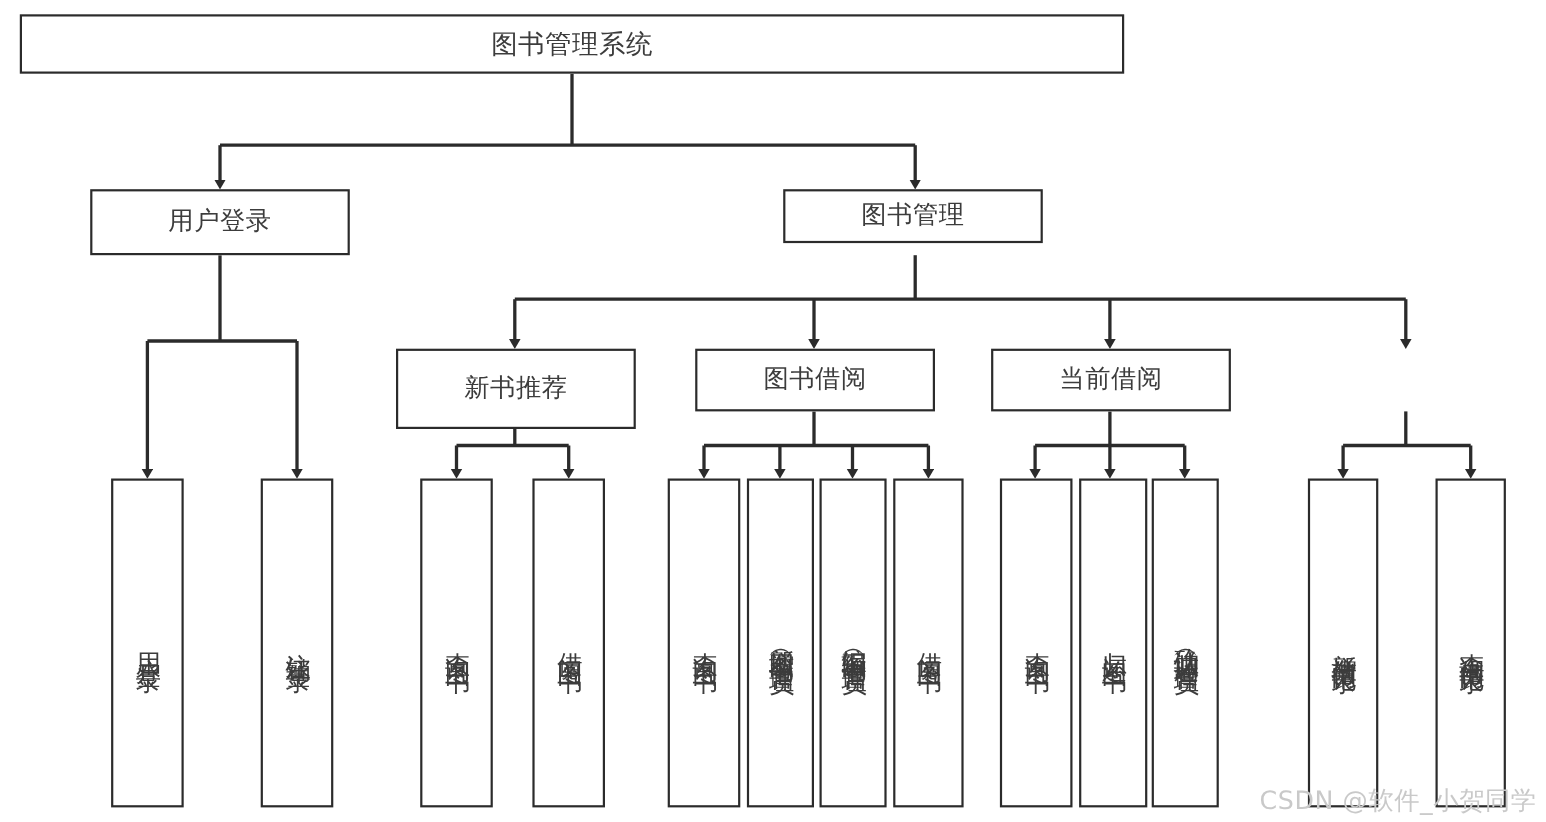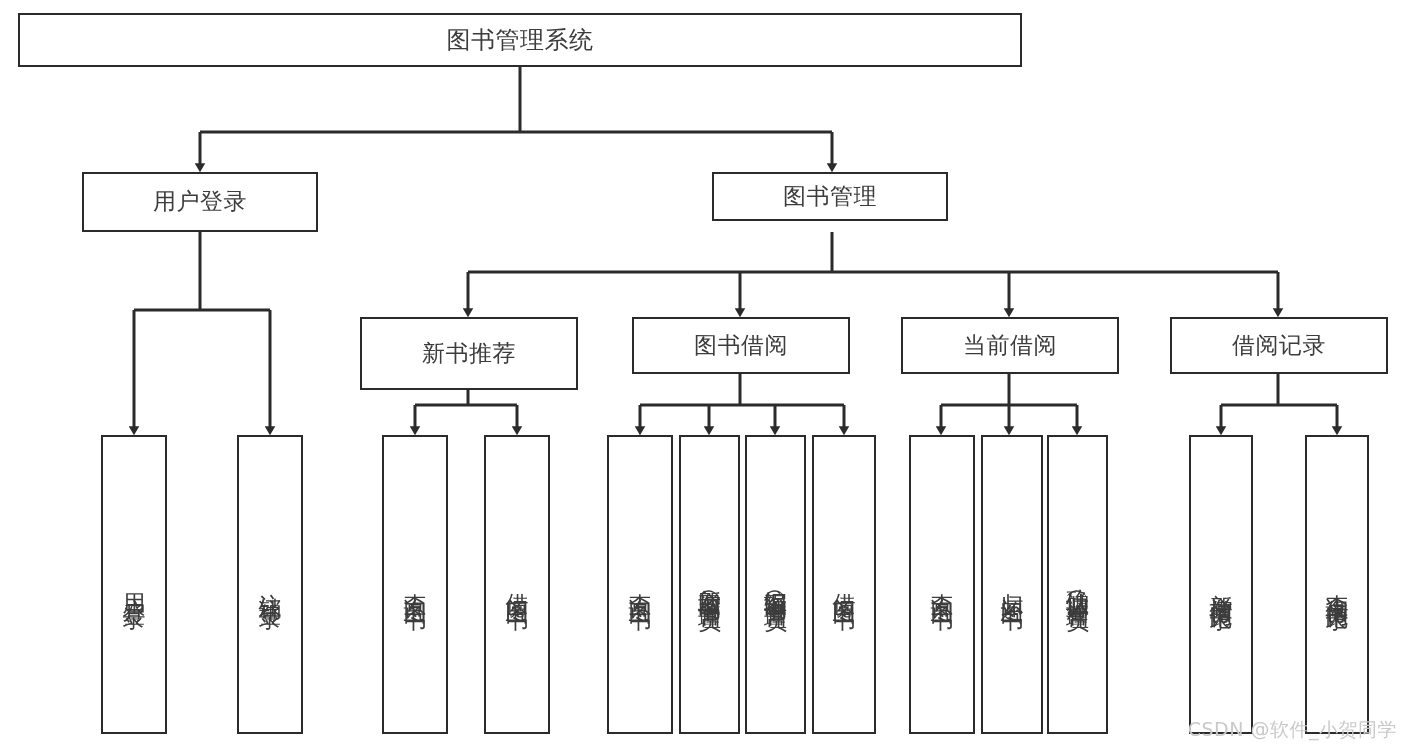--- a/index.html
+++ b/index.html
@@ -66,21 +66,21 @@
     white-space: nowrap;
     max-height: 100%;
   }
   .node.vert.tall .label {
     letter-spacing: 3px;
   }
   #watermark {
     position: absolute;
     right: 8px;
     bottom: 4px;
-    font-size: 19px;
+    font-size: 23px;
     color: #c9c9c9;
     letter-spacing: 0.5px;
     white-space: nowrap;
     user-select: none;
   }
 </style>
 </head>
 <body>
 
 <div id="diagram-root">
@@ -148,23 +148,20 @@
 
   <div class="node horiz" style="left:360px; top:317px; width:218px; height:73px;">
     <span class="label">新书推荐</span>
   </div>
   <div class="node horiz" style="left:901px; top:317px; width:218px; height:57px;">
     <span class="label">当前借阅</span>
   </div>
   <div class="node horiz" style="left:632px; top:317px; width:218px; height:57px;">
     <span class="label">图书借阅</span>
   </div>
-  <div class="node horiz" style="left:1170px; top:317px; width:218px; height:57px;">
-    <span class="label">借阅记录</span>
-  </div>
 
   <div class="node vert" style="left:101px; top:435px; width:66px; height:299px;">
     <span class="label">用户登录</span>
   </div>
   <div class="node vert" style="left:237px; top:435px; width:66px; height:299px;">
     <span class="label">注销登录</span>
   </div>
 
   <div class="node vert" style="left:382px; top:435px; width:66px; height:299px;">
     <span class="label">查询图书</span>

